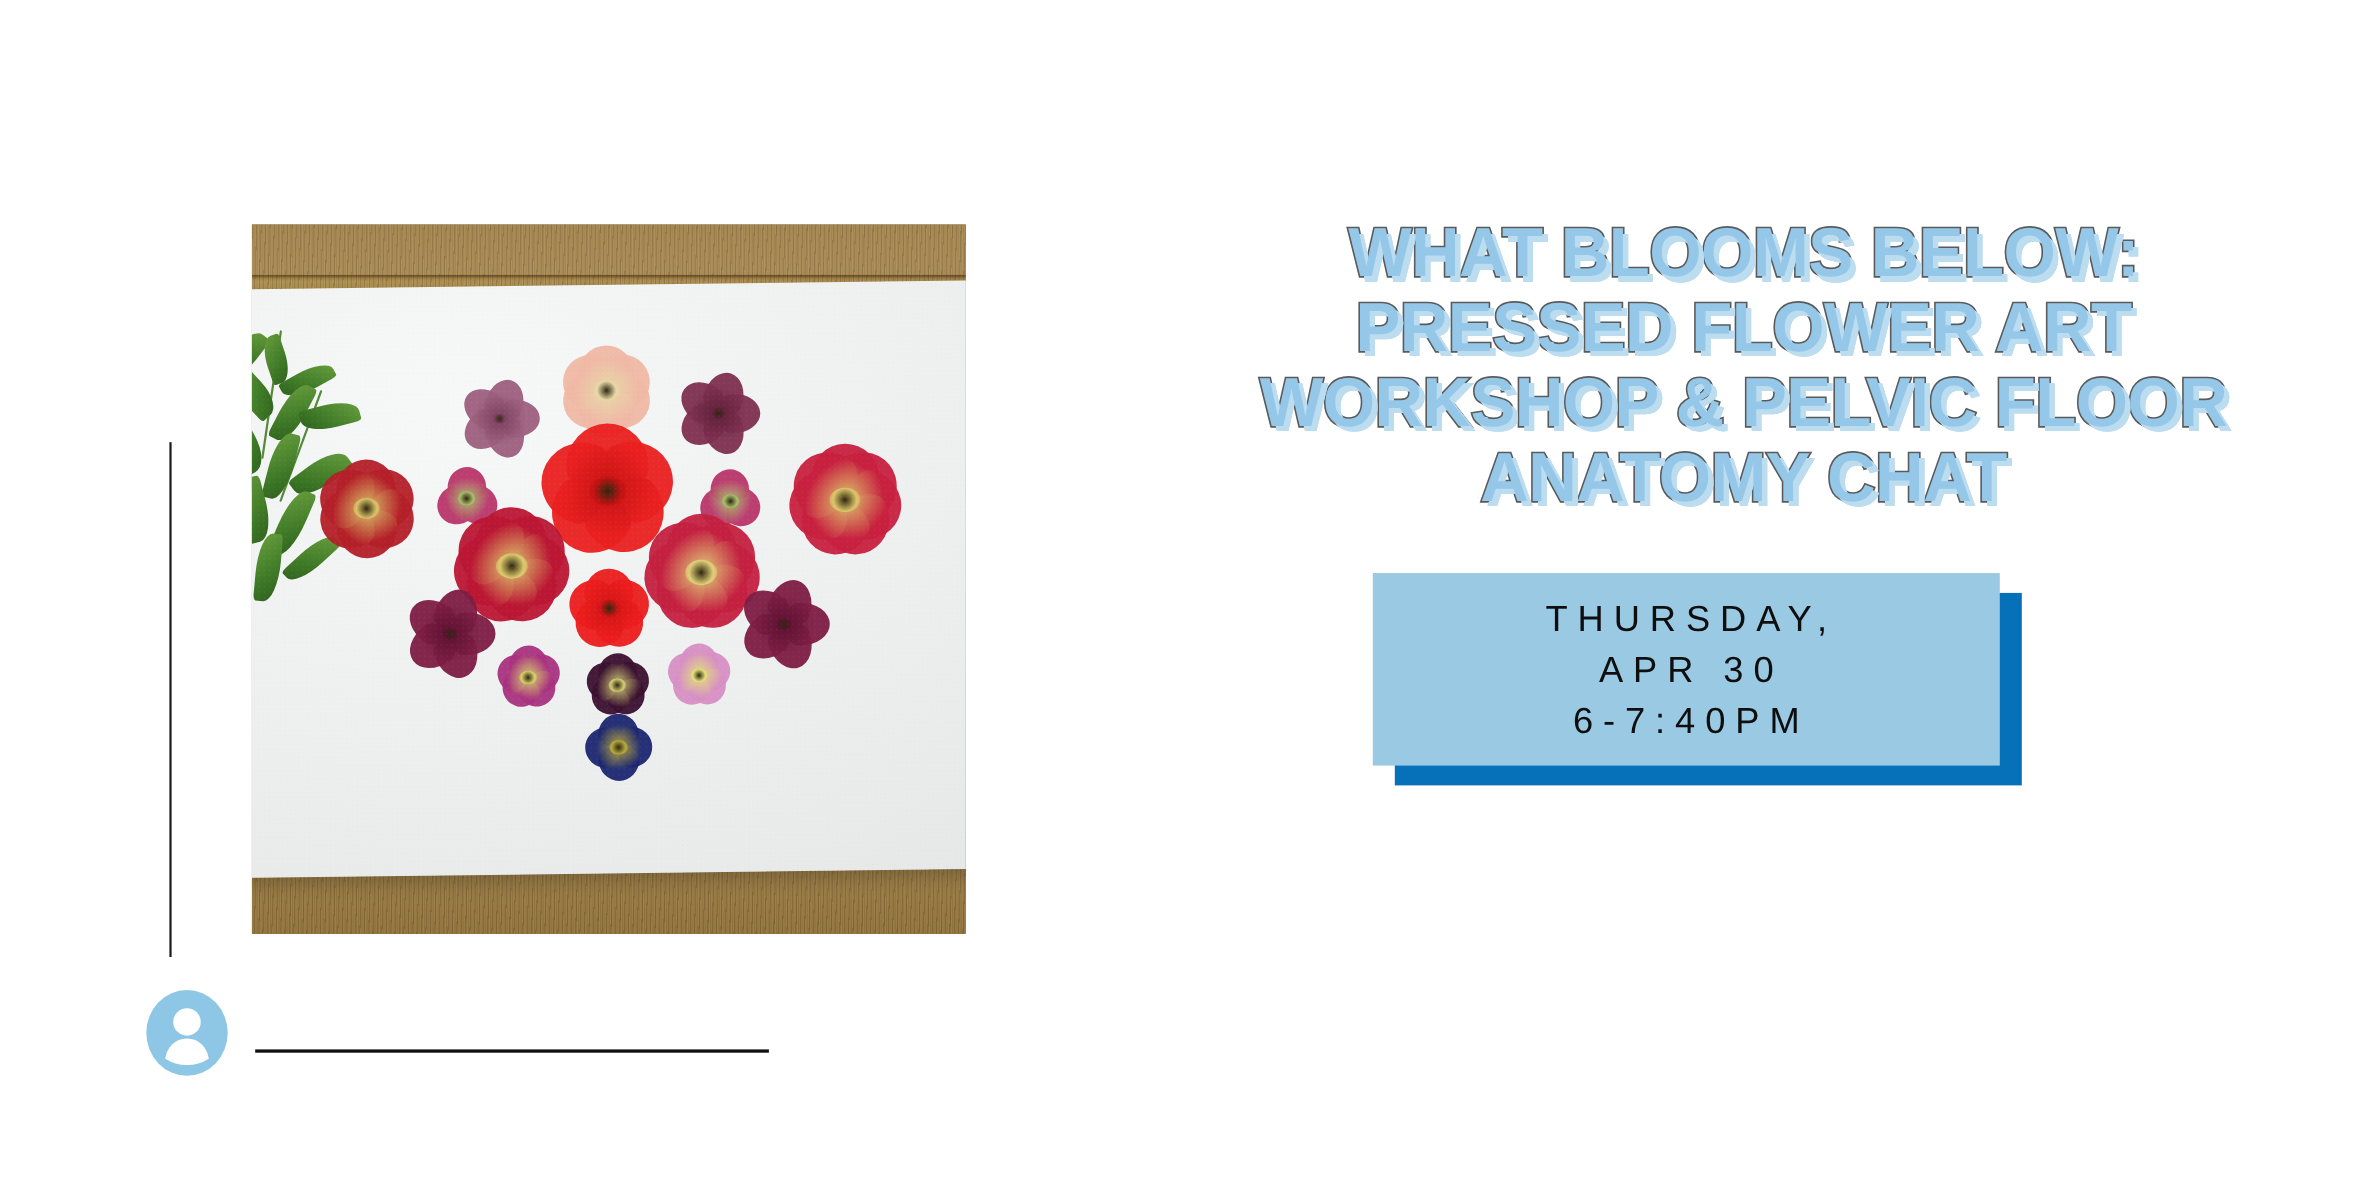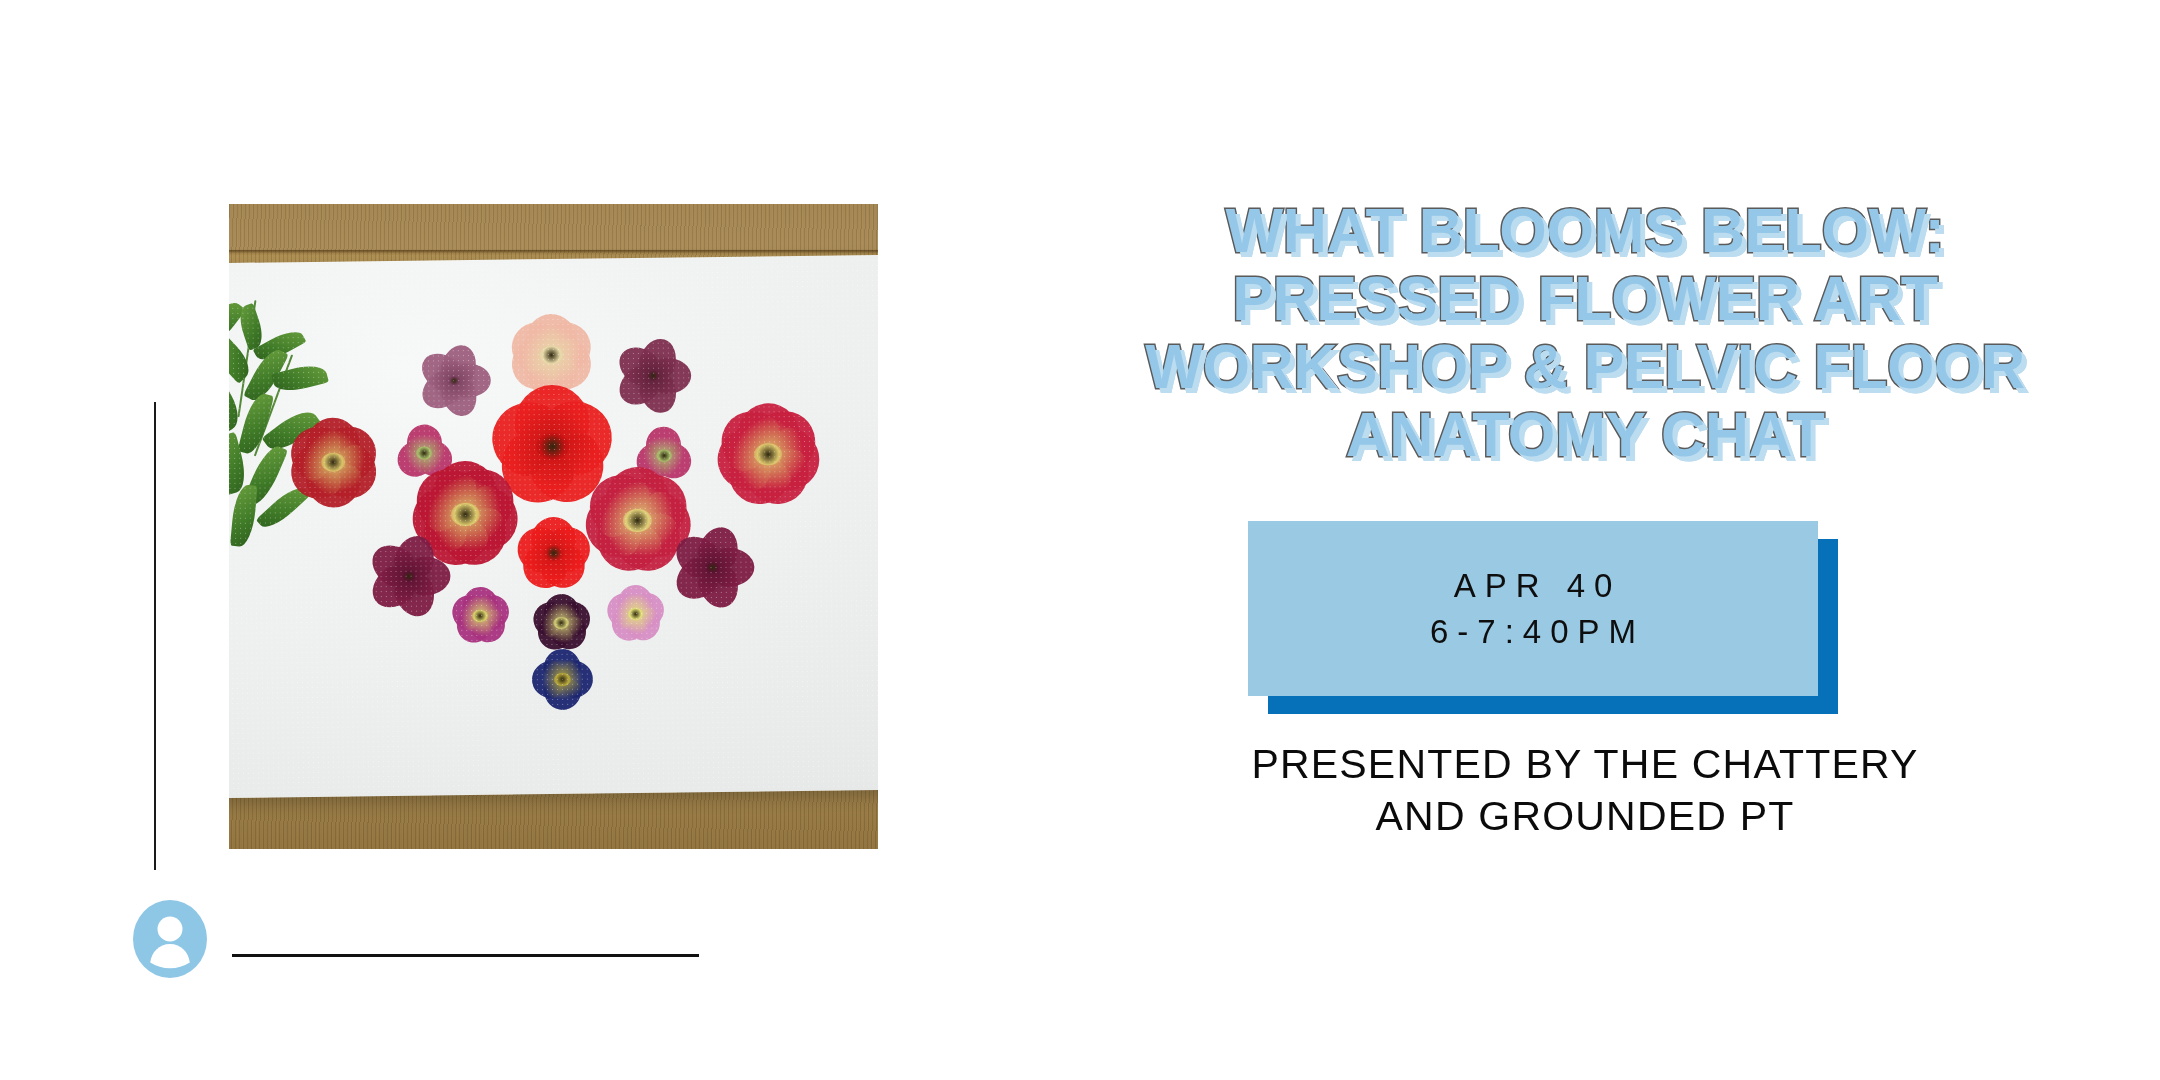--- a/index.html
+++ b/index.html
@@ -408,22 +408,19 @@
   <div class="title">
     <span class="ln">WHAT BLOOMS BELOW:</span>
     <span class="ln">PRESSED FLOWER ART</span>
     <span class="ln">WORKSHOP &amp; PELVIC FLOOR</span>
     <span class="ln">ANATOMY CHAT</span>
   </div>
 
   <div class="date-block">
     <div class="date-shadow"></div>
     <div class="date-box">
-      <div class="date-line">APR 40</div>
+      <div class="date-line">THURSDAY,</div>
+      <div class="date-line">APR 30</div>
       <div class="date-line">6-7:40PM</div>
     </div>
   </div>
 
-  <div class="presenter">
-    <span class="ln">PRESENTED BY THE CHATTERY</span>
-    <span class="ln">AND GROUNDED PT</span>
-  </div>
 </div>
 
 </body></html>

